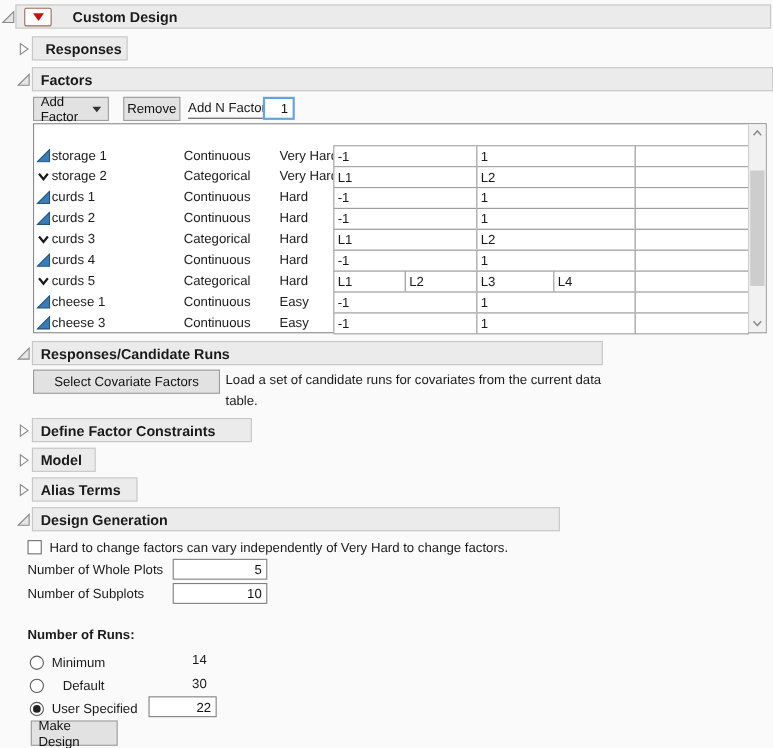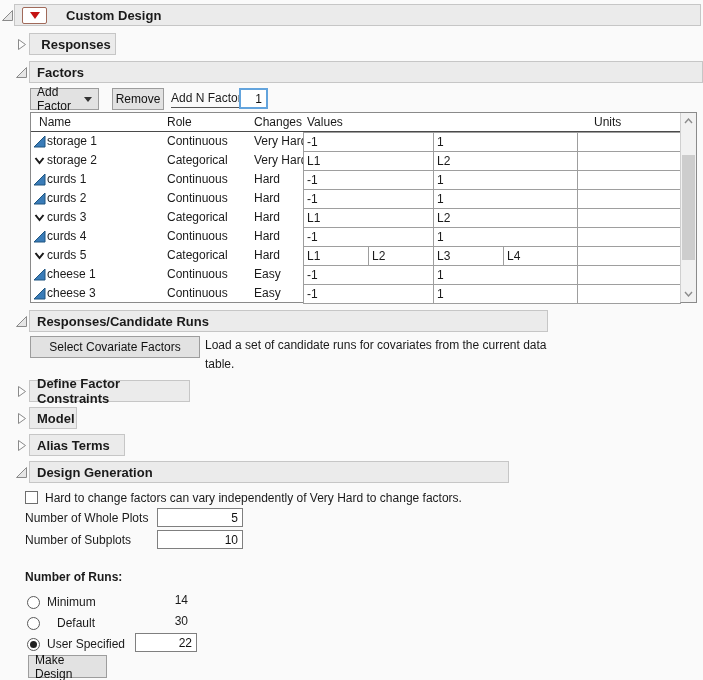--- a/index.html
+++ b/index.html
@@ -118,27 +118,20 @@
   <span>Add Factor</span>
   <span class="dd-arrow"></span>
 </div>
 <div class="btn" style="left:112px; top:88px; width:52px;">
   <span>Remove</span>
 </div>
 <span class="lbl underlabel" style="left:171px; top:91px;">Add N Factors</span>
 <input class="tinput focus" style="left: 239px; top: 88px; width: 29px; height: 21px;" value="1">
 
 <div class="ftable">
-  <div class="fhead">
-    <span style="left:8px;">Name</span>
-    <span style="left:136px;">Role</span>
-    <span style="left:223px;">Changes</span>
-    <span style="left:276px;">Values</span>
-    <span style="left:563px;">Units</span>
-  </div>
 
   <div class="frow" style="top:19px;">
     <span class="fic"><svg width="13" height="13">
           <path d="M12 1 L12 12 L1 12 Z" fill="#3a7cb8" stroke="#1f5580"></path>
         </svg></span>
     <span class="fname">storage 1</span>
     <span class="frole">Continuous</span>
     <span class="fchanges">Very Hard</span>
     <div class="cells">
       <div class="cell" style="width:131px;">-1</div>
@@ -287,30 +280,30 @@
 <div class="btn" style="left:30px; top:336px; width:170px;">
   <span>Select Covariate Factors</span>
 </div>
 <div class="desc">Load a set of candidate runs for covariates from the current data table.</div>
 
 <span class="disc" style="left:15px; top:385px;">
   <svg width="13" height="13">
       <path d="M3.5 1.5 L3.5 11.5 L10.5 6.5 Z" fill="#fdfdfd" stroke="#8a8a8a"></path>
     </svg>
 </span>
-<div class="bar" style="left:29px; top:380px; width:161px;">
+<div class="bar" style="left:29px; top:380px; width:200px;">
   <span>Define Factor Constraints</span>
 </div>
 
 <span class="disc" style="left:15px; top:412px;">
   <svg width="13" height="13">
       <path d="M3.5 1.5 L3.5 11.5 L10.5 6.5 Z" fill="#fdfdfd" stroke="#8a8a8a"></path>
     </svg>
 </span>
-<div class="bar" style="left:29px; top:407px; width:48px;">
+<div class="bar" style="left:29px; top:407px; width:58px;">
   <span>Model</span>
 </div>
 
 <span class="disc" style="left:15px; top:439px;">
   <svg width="13" height="13">
       <path d="M3.5 1.5 L3.5 11.5 L10.5 6.5 Z" fill="#fdfdfd" stroke="#8a8a8a"></path>
     </svg>
 </span>
 <div class="bar" style="left:29px; top:434px; width:96px;">
   <span>Alias Terms</span>

